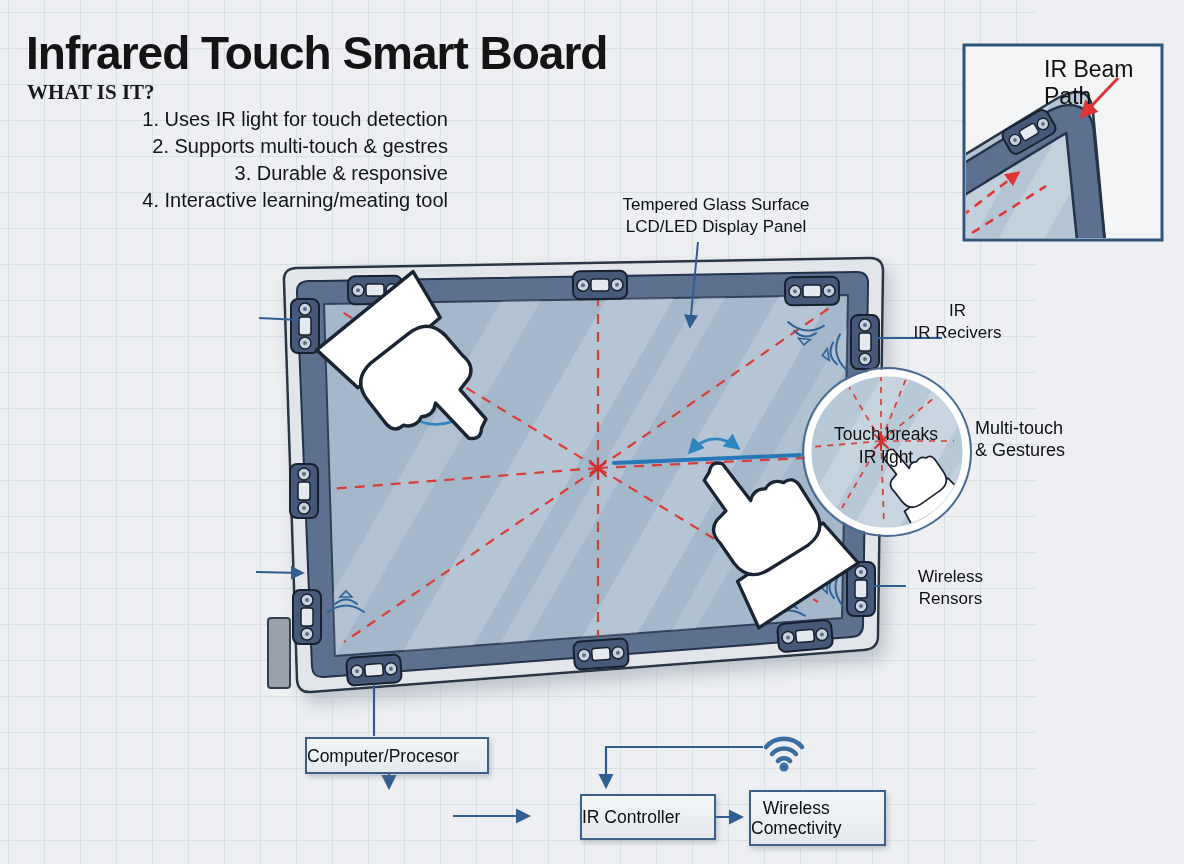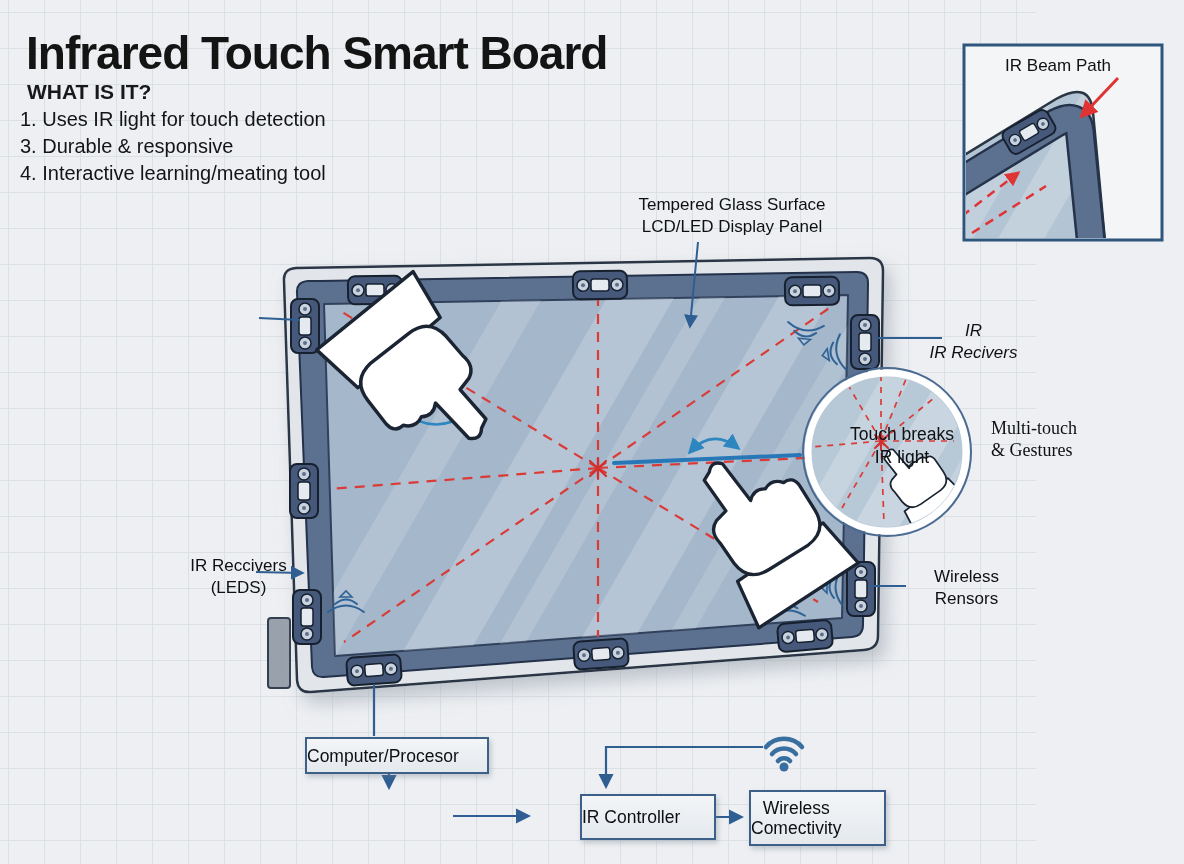--- a/index.html
+++ b/index.html
@@ -16,33 +16,33 @@
       linear-gradient(90deg, #dbe0e5 1px, transparent 1px);
     background-size:36px 36px;
     background-position:8px 12px;
   }
   svg.diagram{position:absolute;left:0;top:0;z-index:1;}
   .txt{position:absolute;z-index:3;color:#111;}
   .title{
     left:26px;top:26px;width:760px;
     font-size:46px;font-weight:700;letter-spacing:-1px;color:#141414;
   }
-  .subtitle{left:27px;top:80px;font-size:21px;font-weight:700;color:#16181a;}
-  .features{left:20px;top:106px;width:420px;font-size:20px;line-height:27px;color:#121416;}
+  .subtitle{left:27px;top:80px;font-size:21px;font-weight:700;color:#16181a;font-family:Liberation Serif, serif;}
+  .features{left:28px;top:106px;width:420px;font-size:20px;line-height:27px;color:#121416;text-align:right;}
   .feature-item{white-space:nowrap;}
-  .lbl{font-size:17px;line-height:22px;text-align:center;color:#0e1012;margin-left:16px;}
-  .lbl-left{text-align:left;font-family:Liberation Serif, serif;}
+  .lbl{font-size:17px;line-height:22px;text-align:center;color:#0e1012;}
+  .lbl-left{text-align:left;}
   .glass-label{left:586px;top:194px;width:260px;}
   .ir-emitters{left:150px;top:303px;width:130px;}
   .ir-receivers-left{left:145px;top:555px;width:155px;}
-  .ir-right{left:900px;top:320px;width:115px;font-style:italic;}
+  .ir-right{left:900px;top:300px;width:115px;}
   .multitouch{left:975px;top:417px;width:120px;font-size:18px;line-height:22px;}
   .wireless-sensors{left:893px;top:566px;width:115px;}
   .magnifier-label{left:810px;top:423px;width:152px;font-size:17.5px;line-height:23px;z-index:4;}
-  .inset-label{left:996px;top:56px;width:124px;font-size:17px;text-align:center;}
+  .inset-label{left:1044px;top:56px;width:124px;font-size:23px;}
   .fbox{
     position:absolute;z-index:3;
     background:linear-gradient(#f3f5f7,#e4e9ee);
     border:2px solid #3d6088;
     display:flex;align-items:center;justify-content:flex-start;
     font-size:17.5px;color:#0d0f11;text-align:center;line-height:20px;
     box-shadow:2px 3px 5px rgba(110,122,138,.35);
   }
   .fbox-computer{left:305px;top:737px;width:180px;height:33px;}
   .fbox-display{left:316px;top:794px;width:136px;height:41px;}
@@ -244,34 +244,31 @@
       <path d="M-6,11 A8,8 0 0 1 6,11"></path>
       <circle cx="0" cy="17" r="4.5" fill="#396fa0" stroke="none"></circle>
     </g>
   </svg>
 
   <div class="txt title">Infrared Touch Smart Board</div>
   <div class="txt subtitle">WHAT IS IT?</div>
 
   <div class="txt features">
     <div class="feature-item">1.  Uses IR light for touch detection</div>
+    <div class="feature-item">2. Supports multi-touch &amp; gestres</div>
     <div class="feature-item">3.  Durable &amp; responsive</div>
     <div class="feature-item">4.  Interactive learning/meating tool</div>
   </div>
 
   <div class="txt lbl glass-label">
     <div>Tempered Glass Surface</div>
     <div>LCD/LED Display Panel</div>
   </div>
 
 
-  <div class="txt lbl ir-receivers-left">
-    <div>IR Reccivers</div>
-    <div>(LEDS)</div>
-  </div>
 
   <div class="txt lbl ir-right">
     <div>IR</div>
     <div>IR Recivers</div>
   </div>
 
   <div class="txt lbl lbl-left multitouch">
     <div>Multi-touch</div>
     <div>&amp; Gestures</div>
   </div>

